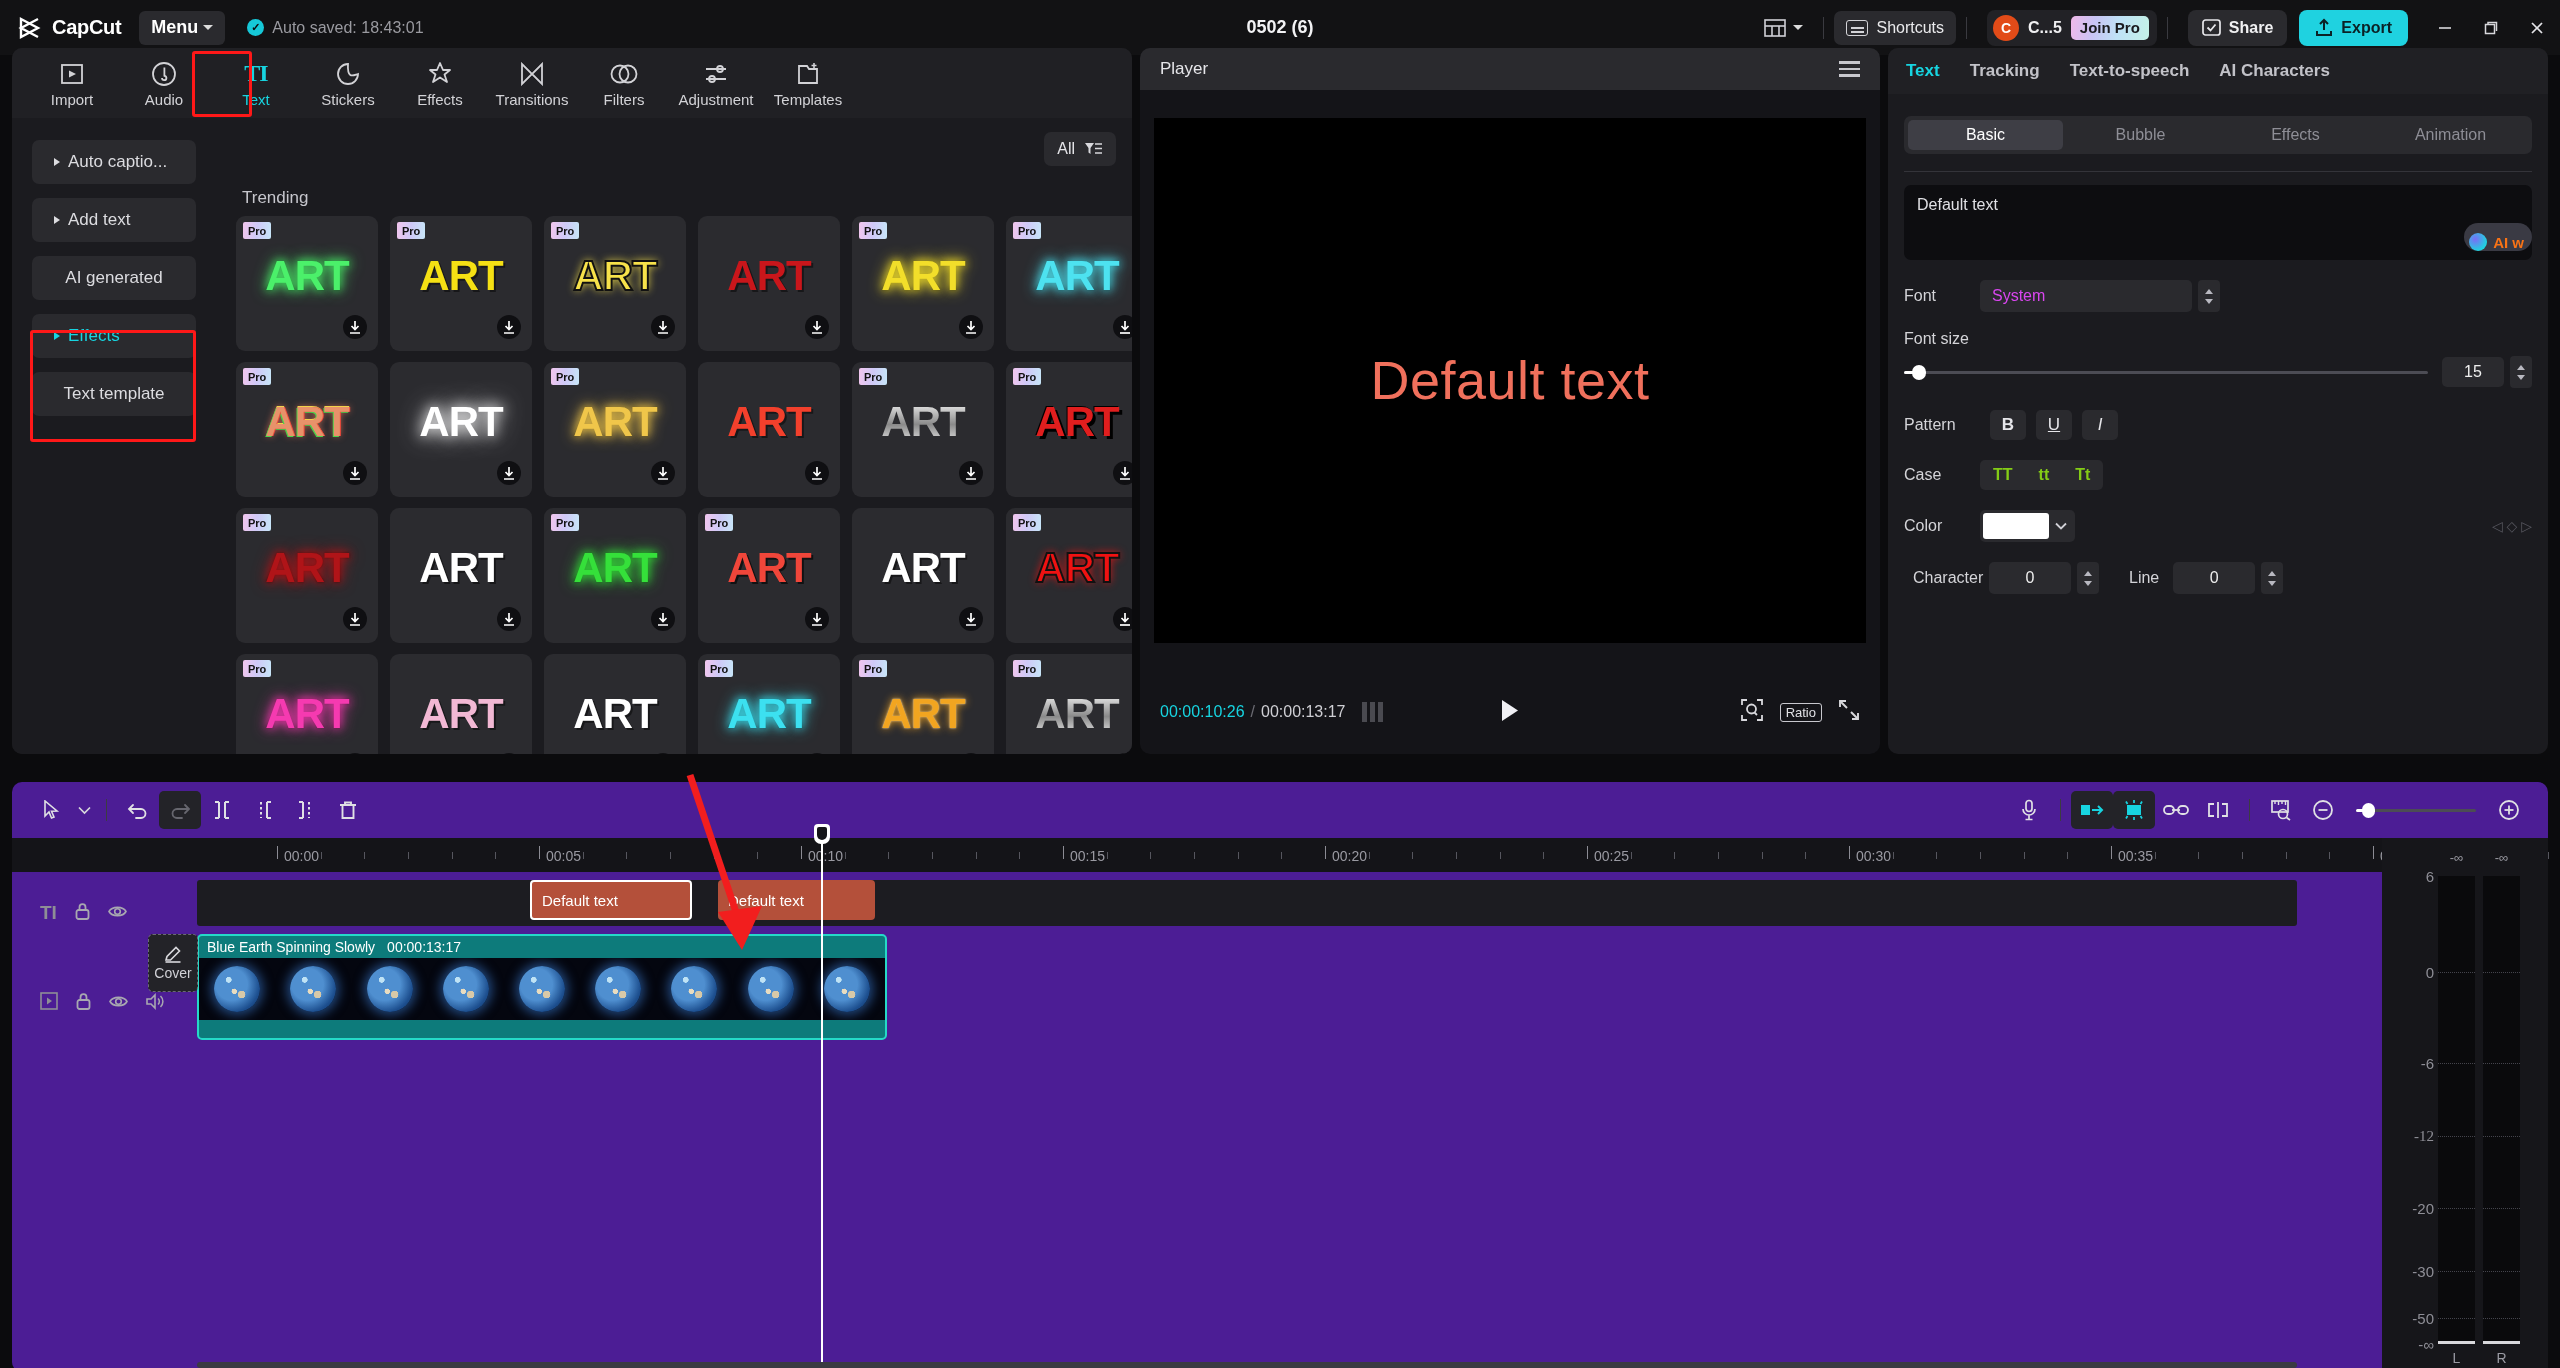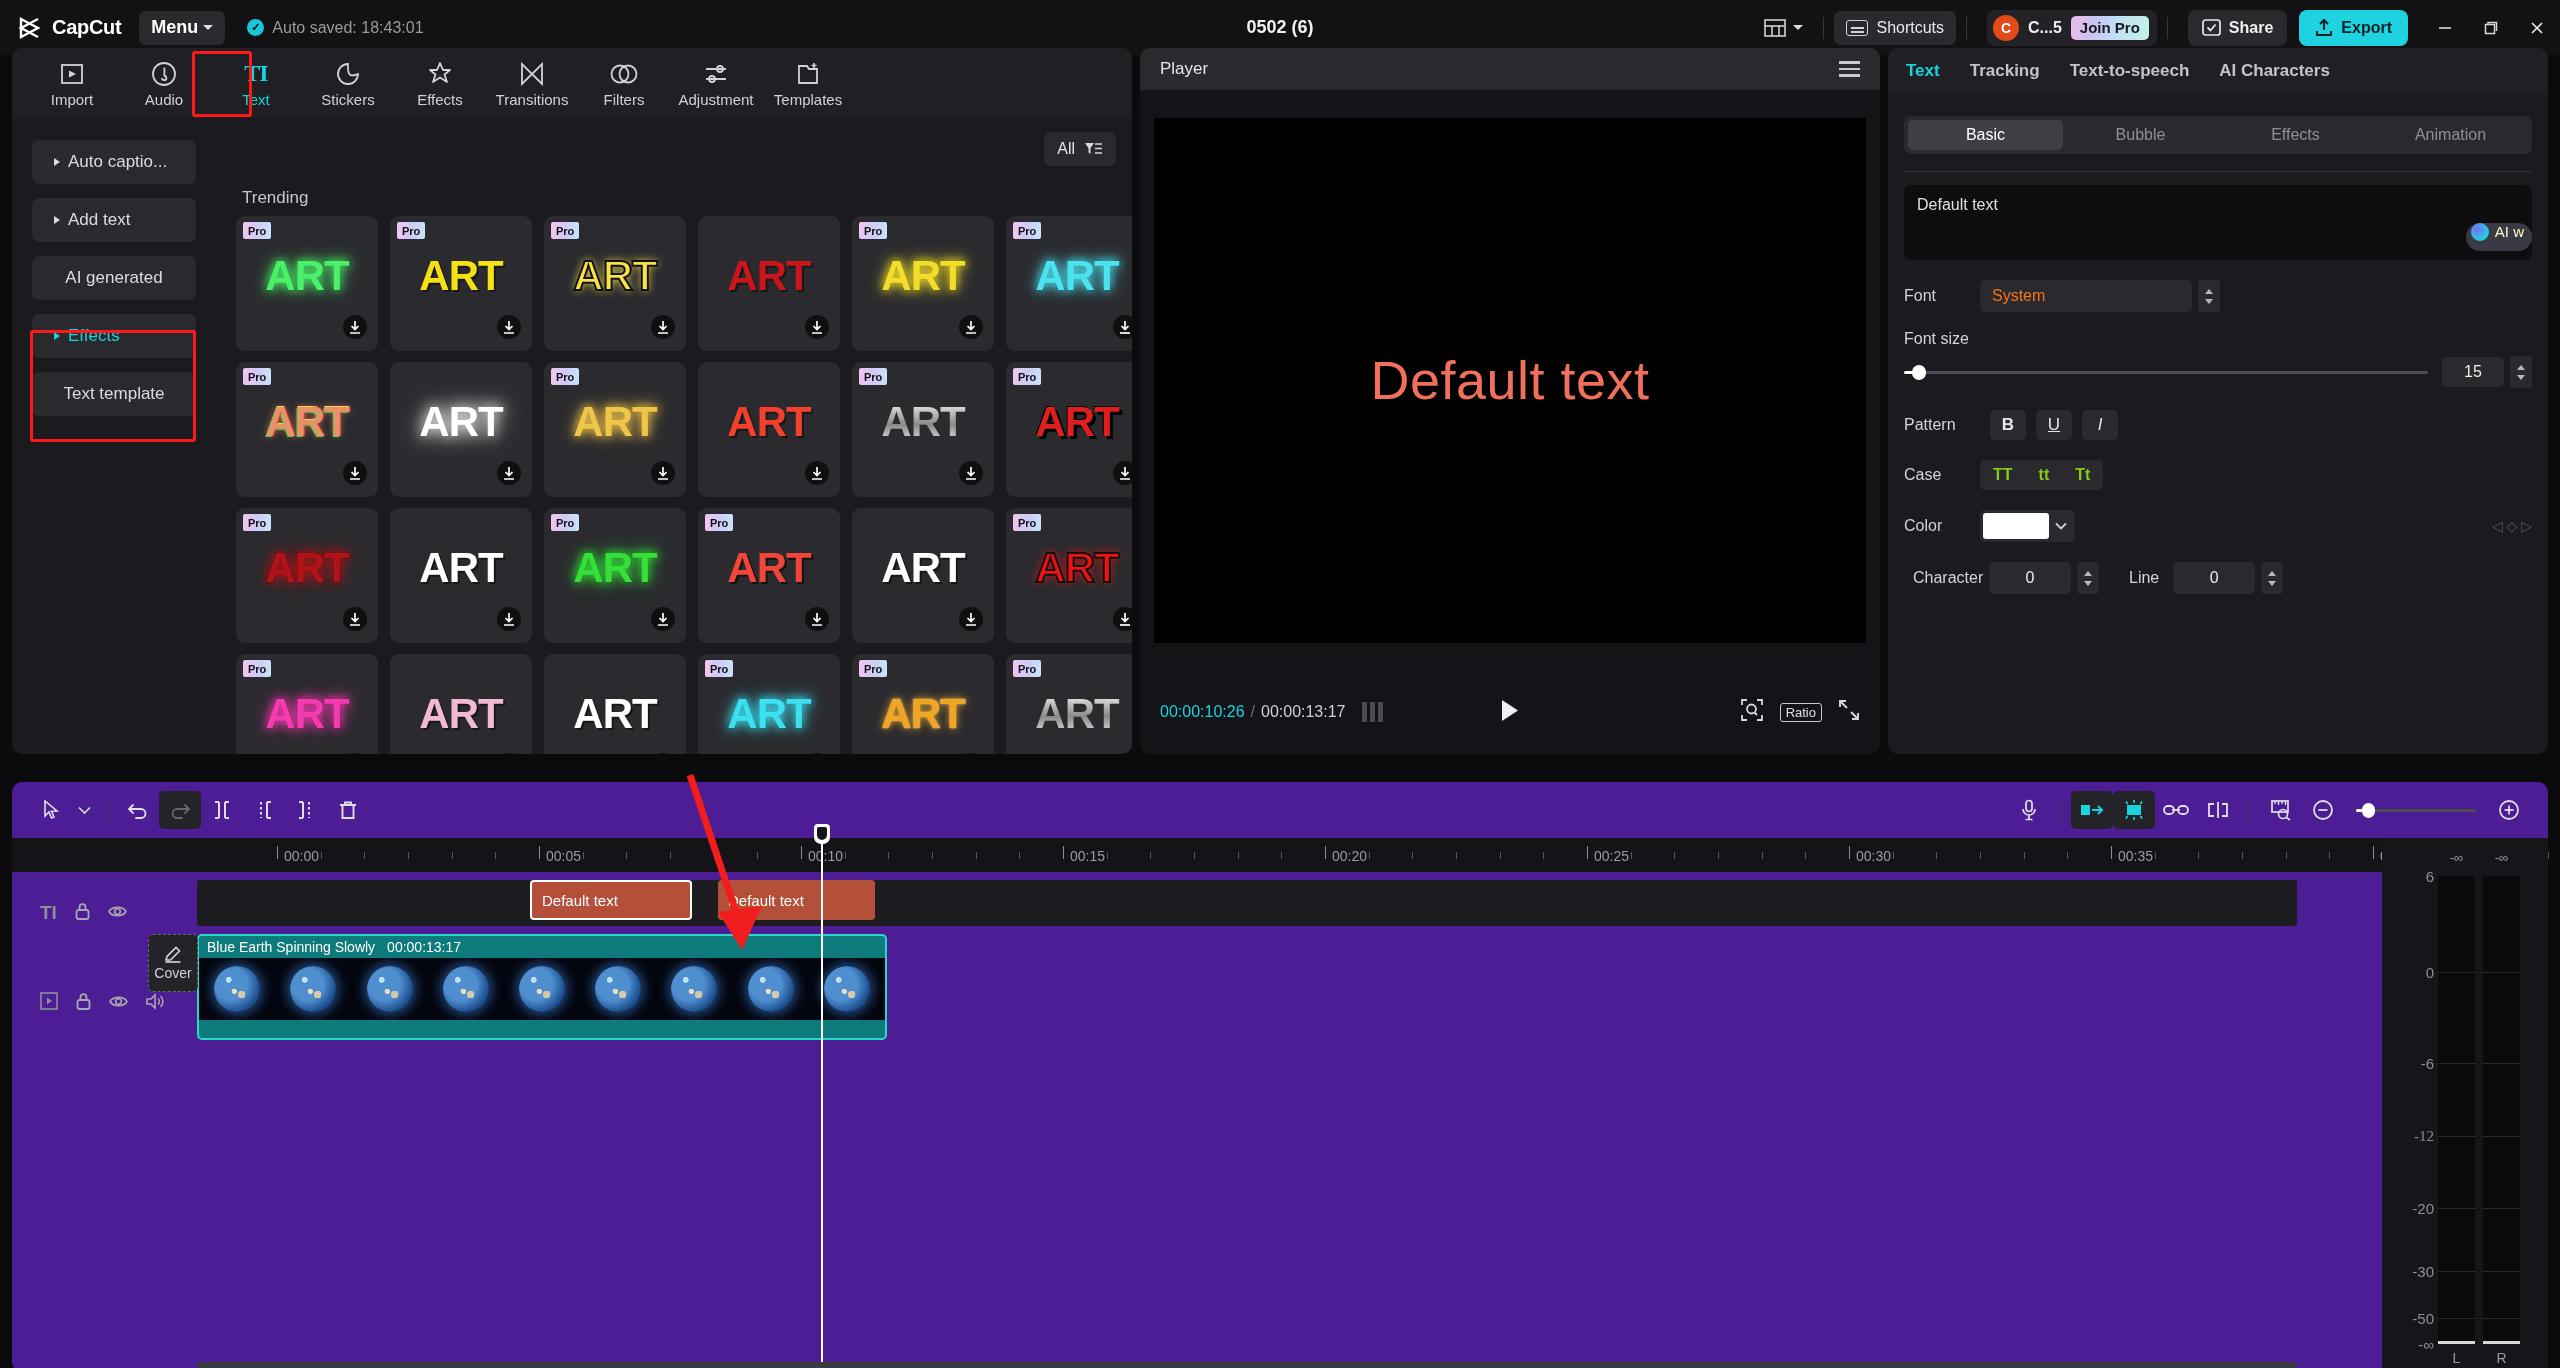--- a/index.html
+++ b/index.html
@@ -184,30 +184,30 @@
   .seg-item { height:30px; border-radius:5px; display:flex;align-items:center;justify-content:center;
     font-size:16px; color:#8e8e96; cursor:pointer; }
   .seg-item.on { background:#3e3e45; color:#fff; }
   .divline { margin:17px 16px 0 16px; height:1px; background:#34343a; }
   .textbox {
     margin:13px 16px 0 16px; height:75px; border-radius:7px; background:#0d0d10;
     position:relative; padding:11px 13px; font-size:16px; color:#e0e0e4;
   }
   .ai-pill {
     position:absolute; right:0px; bottom:9px; height:28px; padding:0 8px 0 5px;
-    border-radius:14px; background:#3a3a44; display:flex; align-items:flex-start; gap:6px;
-    font-size:15px; color:#fef9c3; overflow:hidden; cursor:pointer;
+    border-radius:14px; background:#3a3a44; display:flex; align-items:flex-end; gap:6px;
+    font-size:15px; color:#f97316; overflow:hidden; cursor:pointer;font-weight:bold;
   }
   .ai-orb { width:18px;height:18px;border-radius:50%;
     background:radial-gradient(circle at 35% 35%, #7b6cf6, #1fd2e0 70%); }
   .frow { display:flex; align-items:center; padding:0 16px; margin-top:20px; }
   .flabel { width:76px; font-size:16px; color:#d4d4d8; }
   .selbox {
     width:212px; height:32px; border-radius:5px; background:#2a2a2e;
-    display:flex;align-items:center;padding-left:12px;font-size:16px;color:#f97316; cursor:pointer;
+    display:flex;align-items:center;padding-left:12px;font-size:16px;color:#d946ef; cursor:pointer;
   }
   .spin { width:22px;height:32px; margin-left:6px; border-radius:4px; background:#2a2a2e;
     display:flex;flex-direction:column;align-items:center;justify-content:center;gap:5px; cursor:pointer; }
   .spin .up{width:0;height:0;border-left:4px solid transparent;border-right:4px solid transparent;border-bottom:5px solid #b8b8c0;}
   .spin .dn{width:0;height:0;border-left:4px solid transparent;border-right:4px solid transparent;border-top:5px solid #b8b8c0;}
   .slider-row { display:flex; align-items:center; padding:0 16px; margin-top:8px; }
   .track { flex:1; height:3px; background:#4c4c54; border-radius:2px; position:relative; }
   .knob { position:absolute; top:-6px; width:14px;height:15px; border-radius:7px; background:#fff;
     box-shadow:0 0 0 0 #000; cursor:pointer; }
   .track .pre { position:absolute; left:0; top:0; height:3px; background:#fff; border-radius:2px; }

